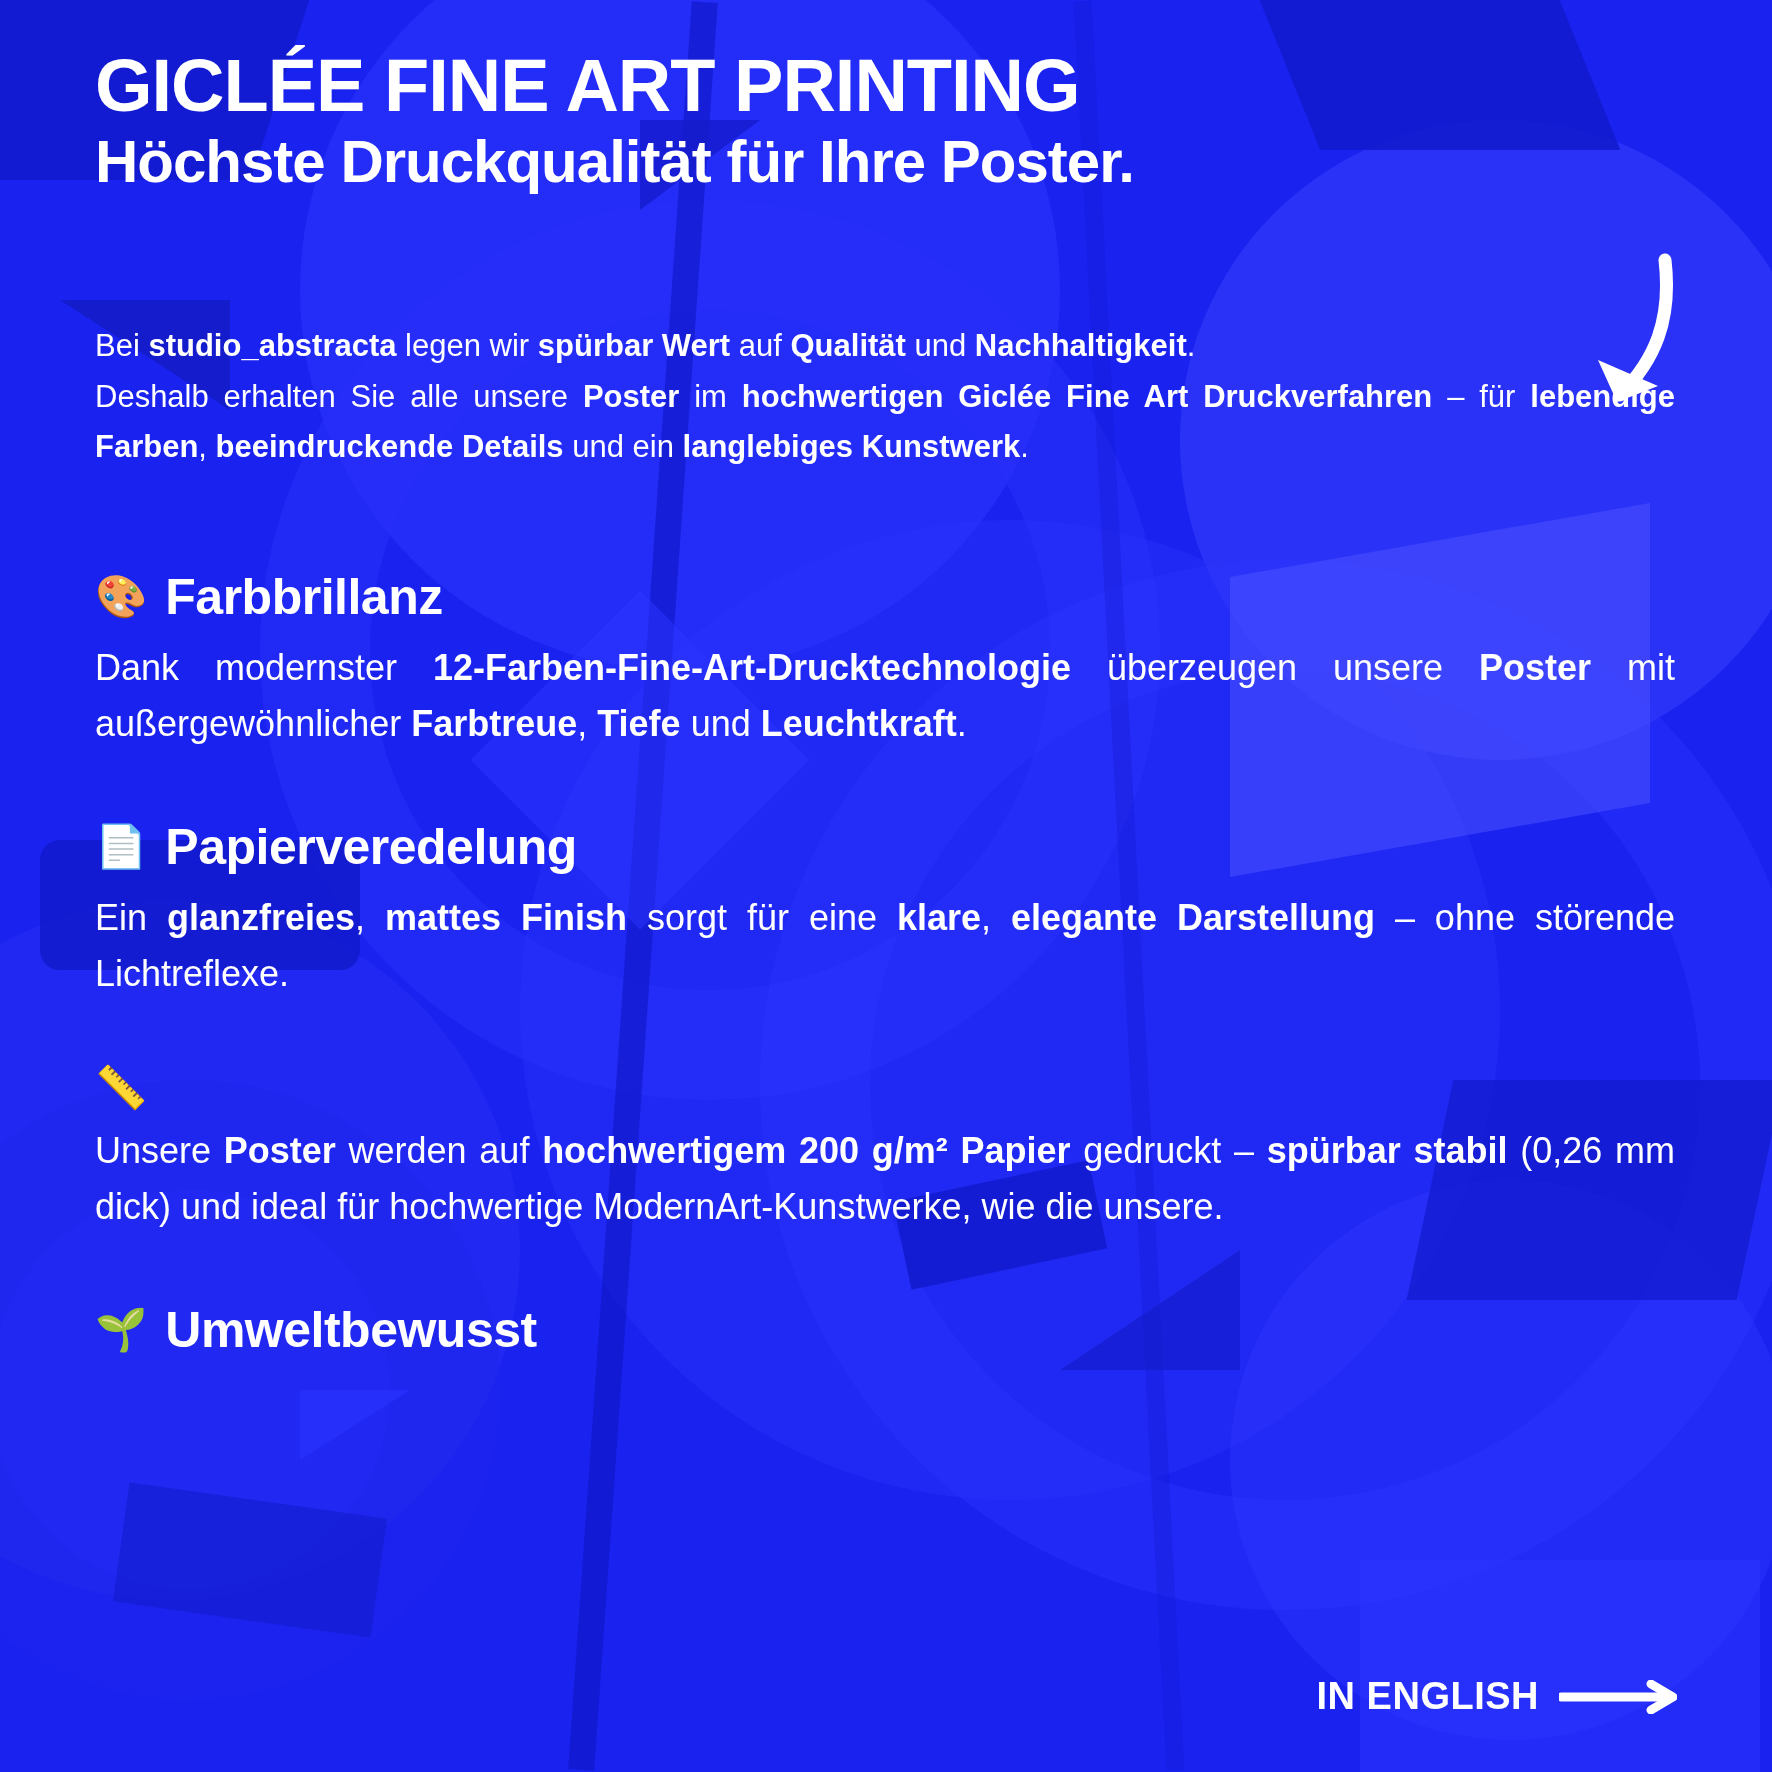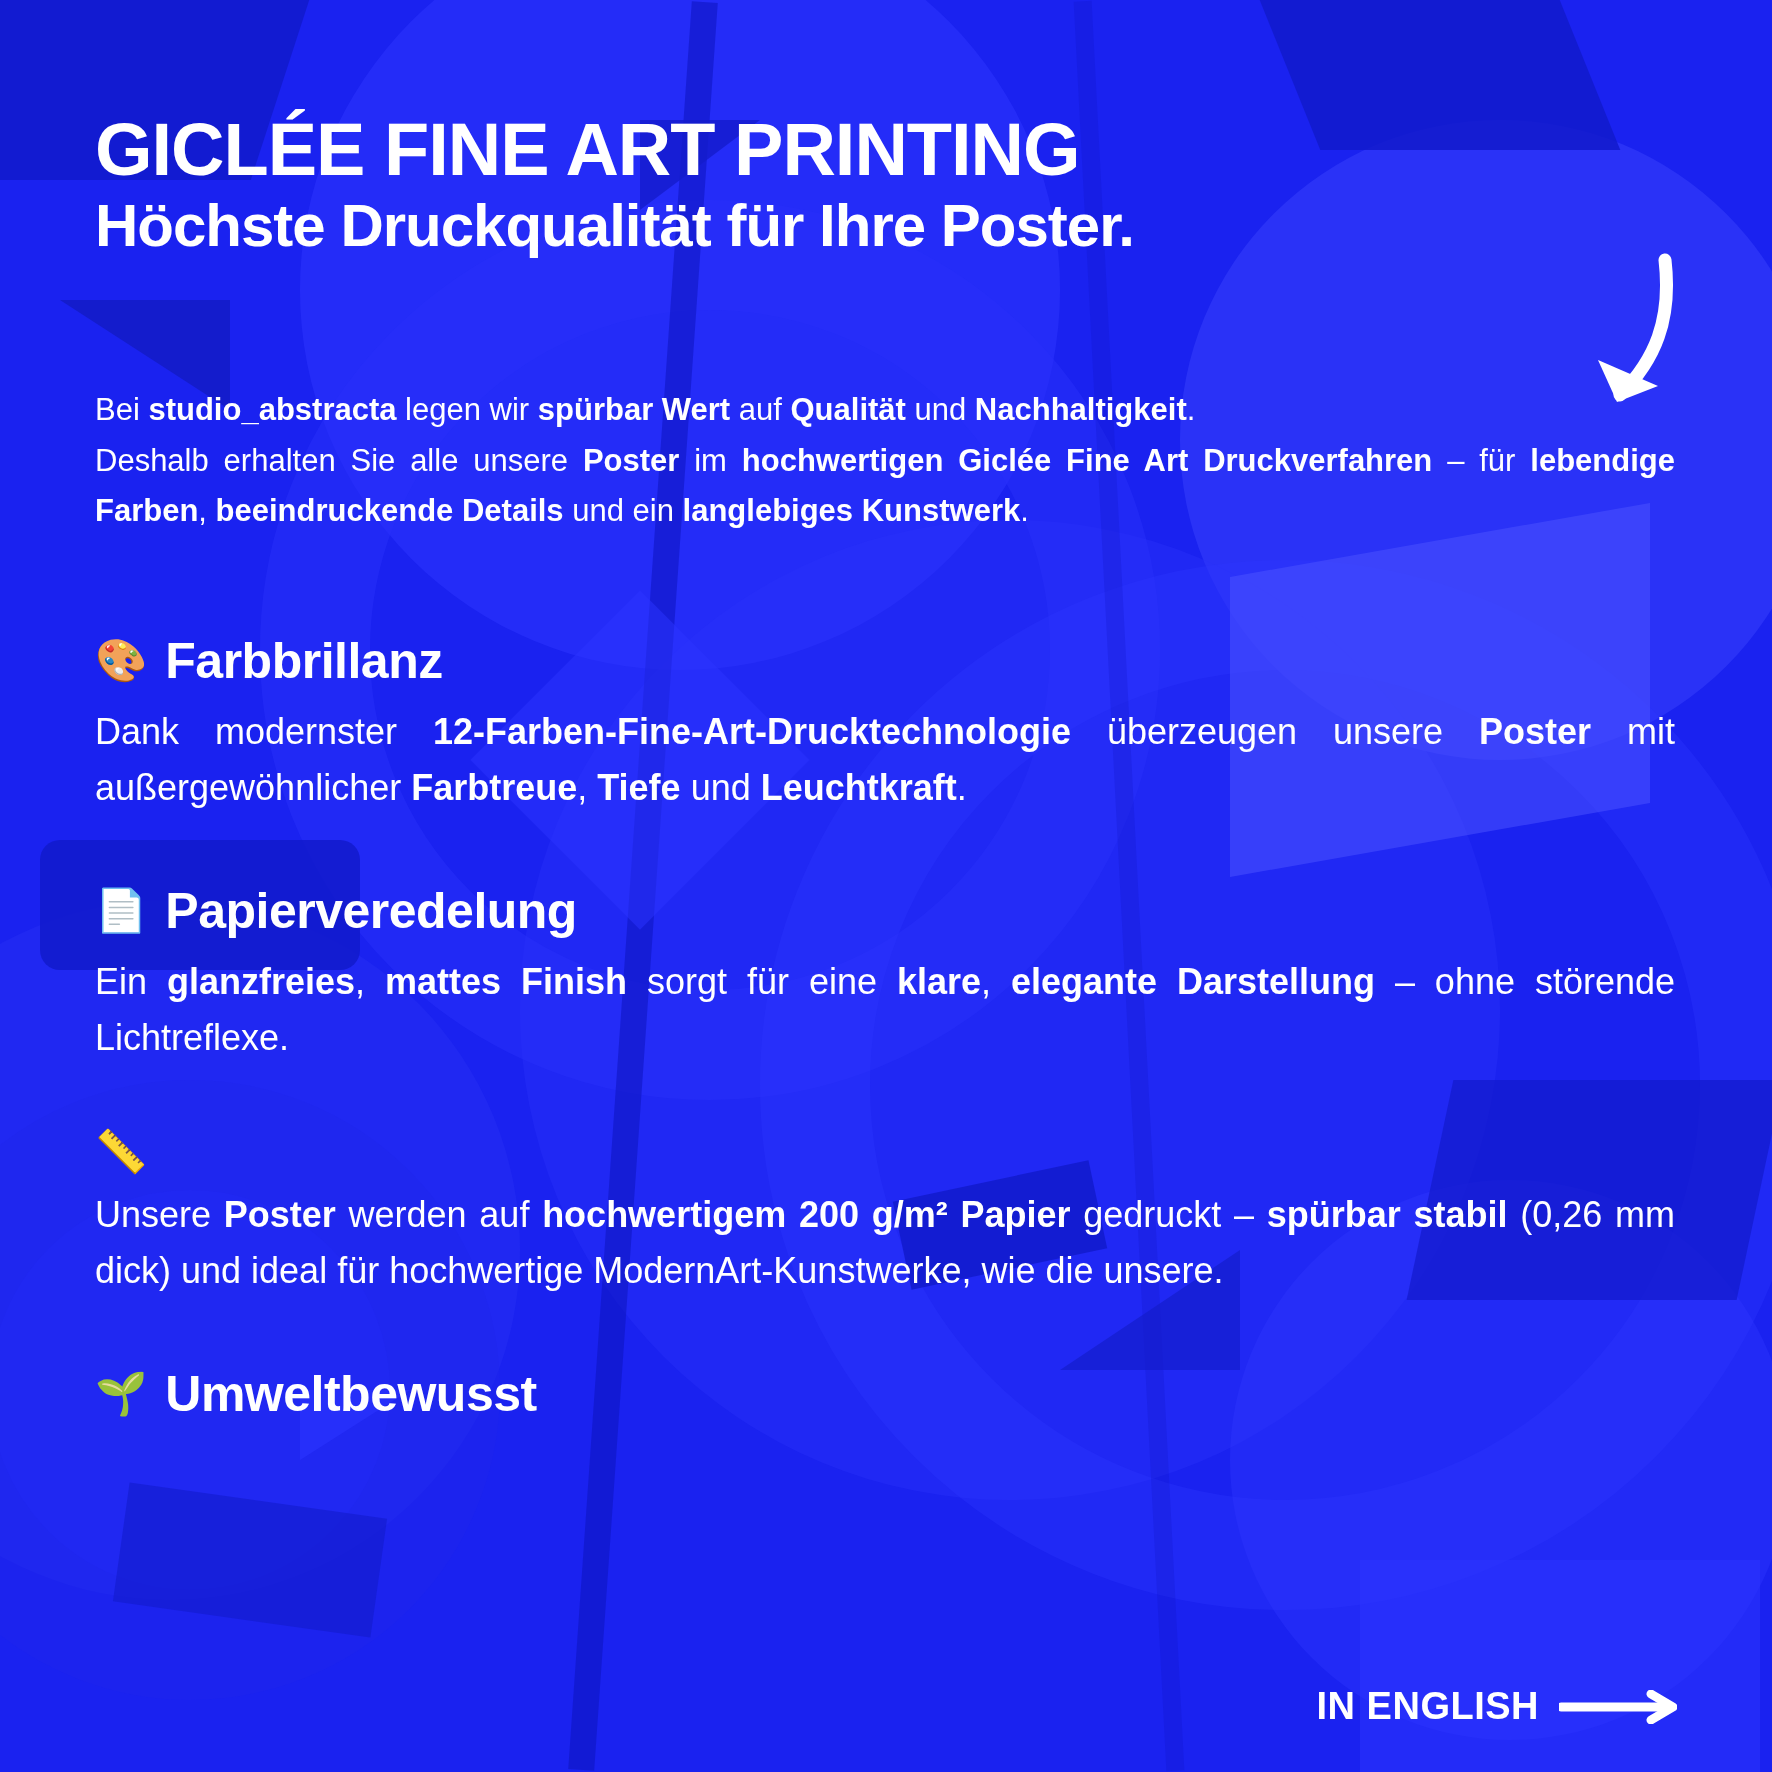--- a/index.html
+++ b/index.html
@@ -63,21 +63,21 @@
 
   .stripe {
     position: absolute;
     background: rgba(13,20,190,.55);
   }
 
   
   .content {
     position: relative;
     z-index: 5;
-    padding: 112px 95px 0 95px;
+    padding: 48px 95px 0 95px;
     height: 100%;
   }
 
   .title {
     font-size: 74px;
     font-weight: 800;
     letter-spacing: -1px;
     line-height: 1.02;
     text-transform: uppercase;
   }
@@ -118,21 +118,21 @@
     font-size: 36px;
     line-height: 1.55;
     text-align: justify;
     max-width: 1580px;
   }
   .sec-body b { font-weight: 700; }
 
   .footer {
     position: absolute;
     right: 95px;
-    bottom: 44px;
+    bottom: 54px;
     display: flex;
     align-items: center;
     gap: 20px;
     z-index: 6;
   }
   .footer-label {
     font-size: 38px;
     font-weight: 800;
     letter-spacing: .5px;
   }

